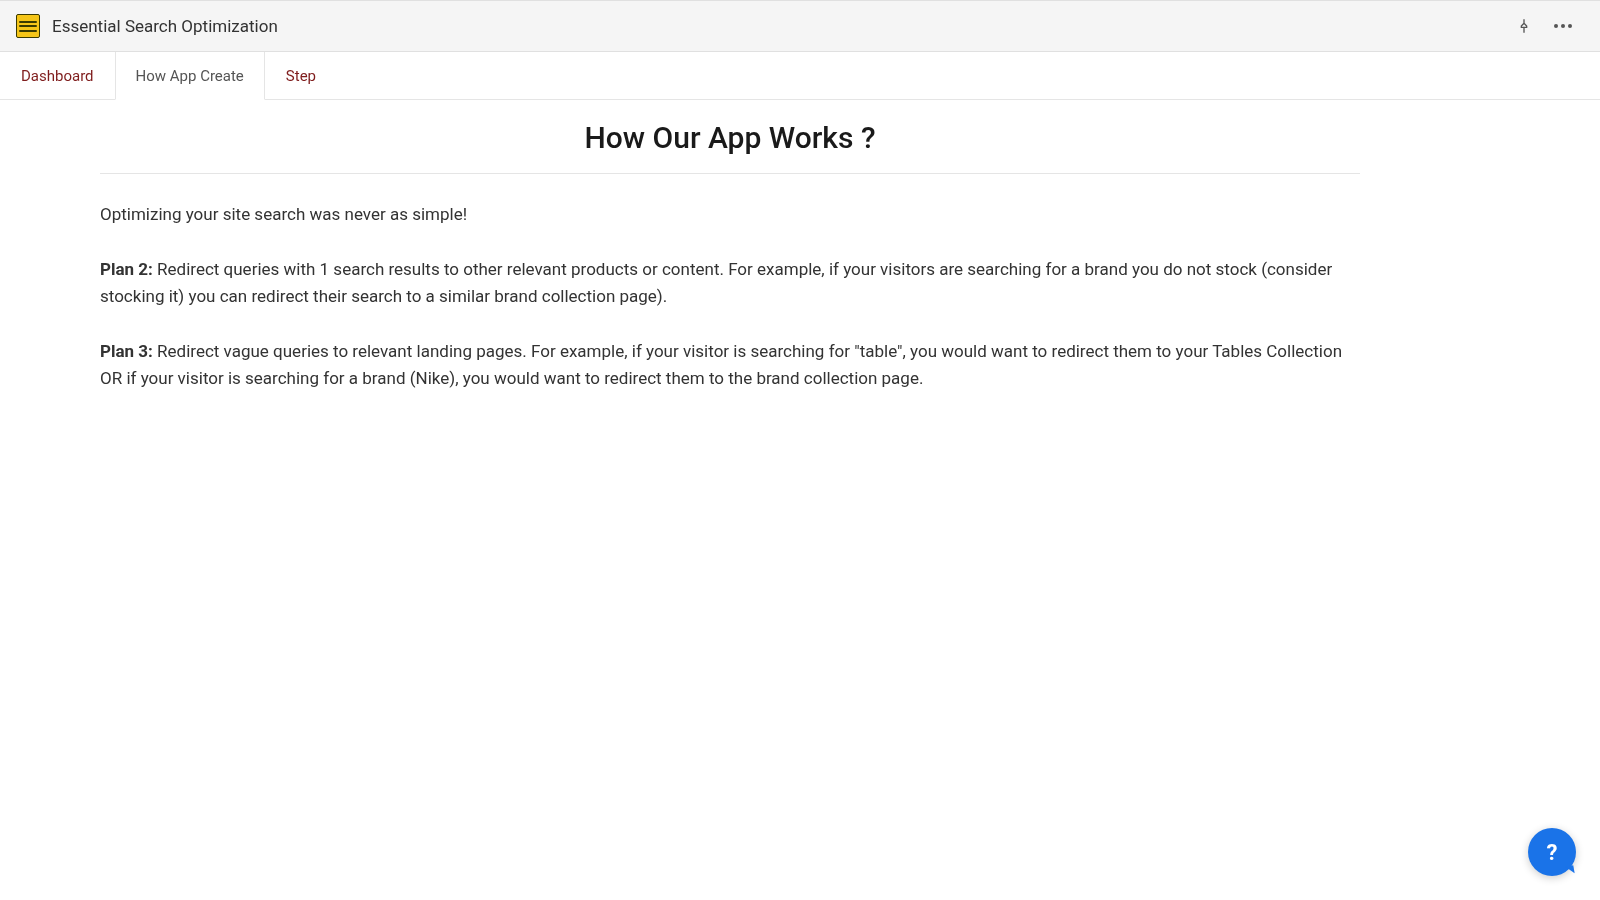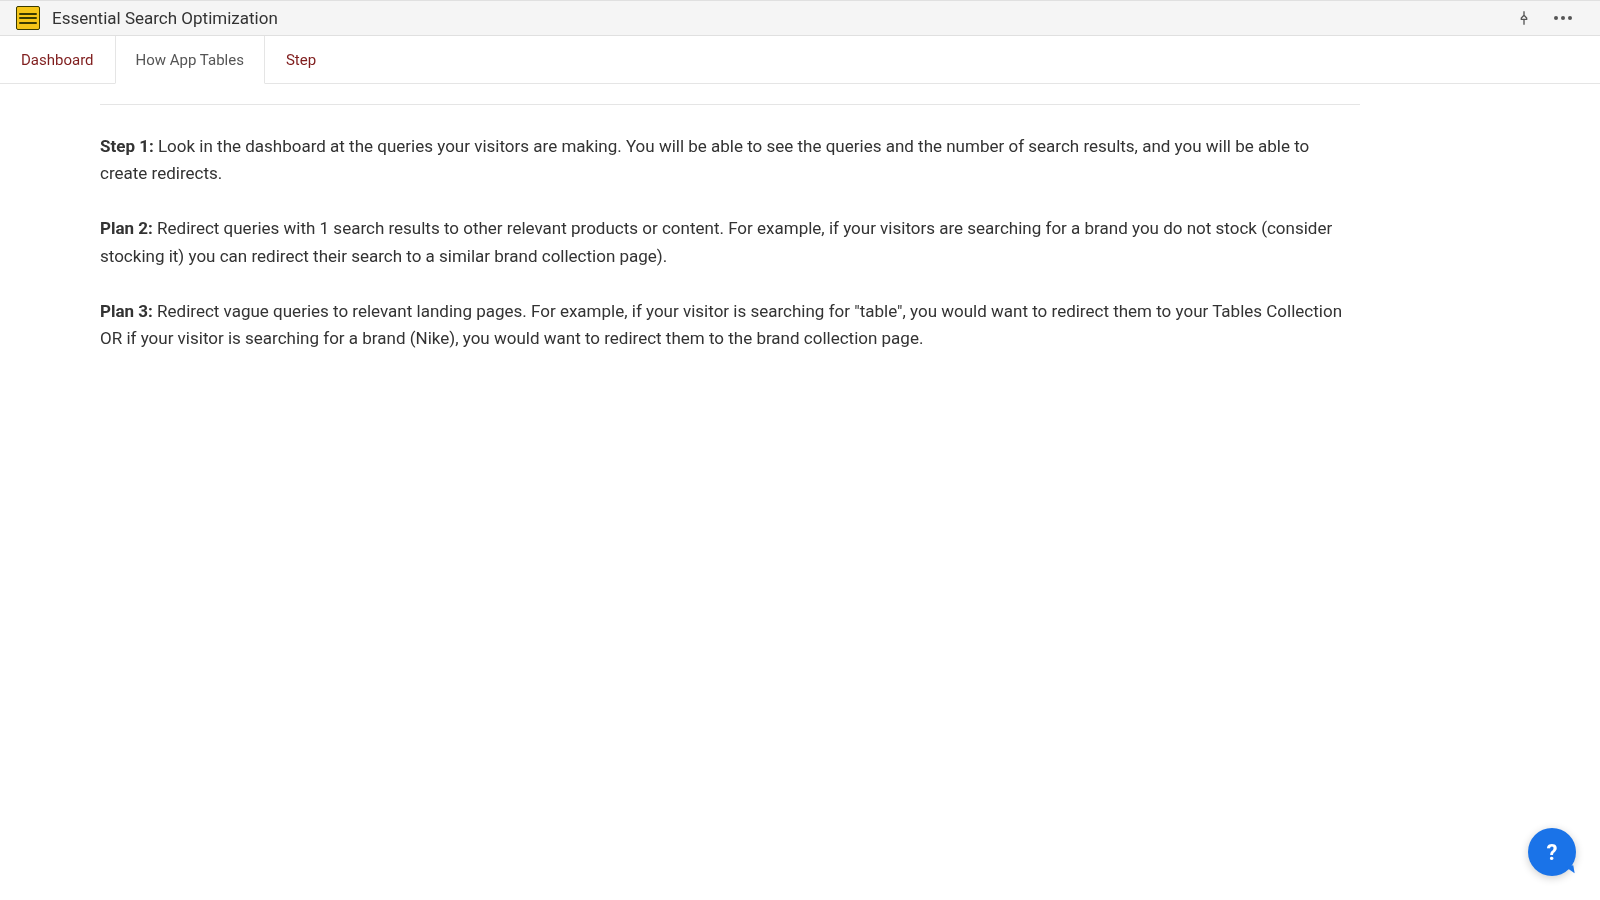--- a/index.html
+++ b/index.html
@@ -10,21 +10,21 @@
     body {
       font-family: -apple-system, BlinkMacSystemFont, "Segoe UI", Roboto, "Helvetica Neue", Arial, sans-serif;
       background: #ffffff;
       color: #212121;
       width: 1600px;
       height: 900px;
       overflow: hidden;
       position: relative;
     }
     .header-bar {
-      height: 36px;
+      height: 52px;
       background: #f5f5f5;
       border-top: 1px solid #e0e0e0;
       border-bottom: 1px solid #e0e0e0;
       display: flex;
       align-items: center;
       padding: 0 16px;
       justify-content: space-between;
     }
     .header-left {
       display: flex;
@@ -185,30 +185,29 @@
     <span class="more-icon">
       <span class="more-dot"></span>
       <span class="more-dot"></span>
       <span class="more-dot"></span>
     </span>
   </div>
 </div>
 
 <div class="tabs-bar">
   <div class="tab">Dashboard</div>
-  <div class="tab active">How App Tables</div>
+  <div class="tab active">How App Create</div>
   <div class="tab">Step</div>
 </div>
 
 <div class="content">
+  <h1 class="page-heading">How Our App Works ?</h1>
   <hr class="divider">
-
-  <p class="step">
-    <span class="step-label">Step 1:</span><span> Look in the dashboard at the queries your visitors are making. You will be able to see the queries and the number of search results, and you will be able to create redirects.</span>
-  </p>
+  <p class="intro">Optimizing your site search was never as simple!</p>
+
   <p class="step">
     <span class="step-label">Plan 2:</span><span> Redirect queries with 1 search results to other relevant products or content. For example, if your visitors are searching for a brand you do not stock (consider stocking it) you can redirect their search to a similar brand collection page).</span>
   </p>
   <p class="step">
     <span class="step-label">Plan 3:</span><span> Redirect vague queries to relevant landing pages. For example, if your visitor is searching for "table", you would want to redirect them to your Tables Collection OR if your visitor is searching for a brand (Nike), you would want to redirect them to the brand collection page.</span>
   </p>
 </div>
 
 <div class="help-bubble">
   <span class="help-q">?</span>

